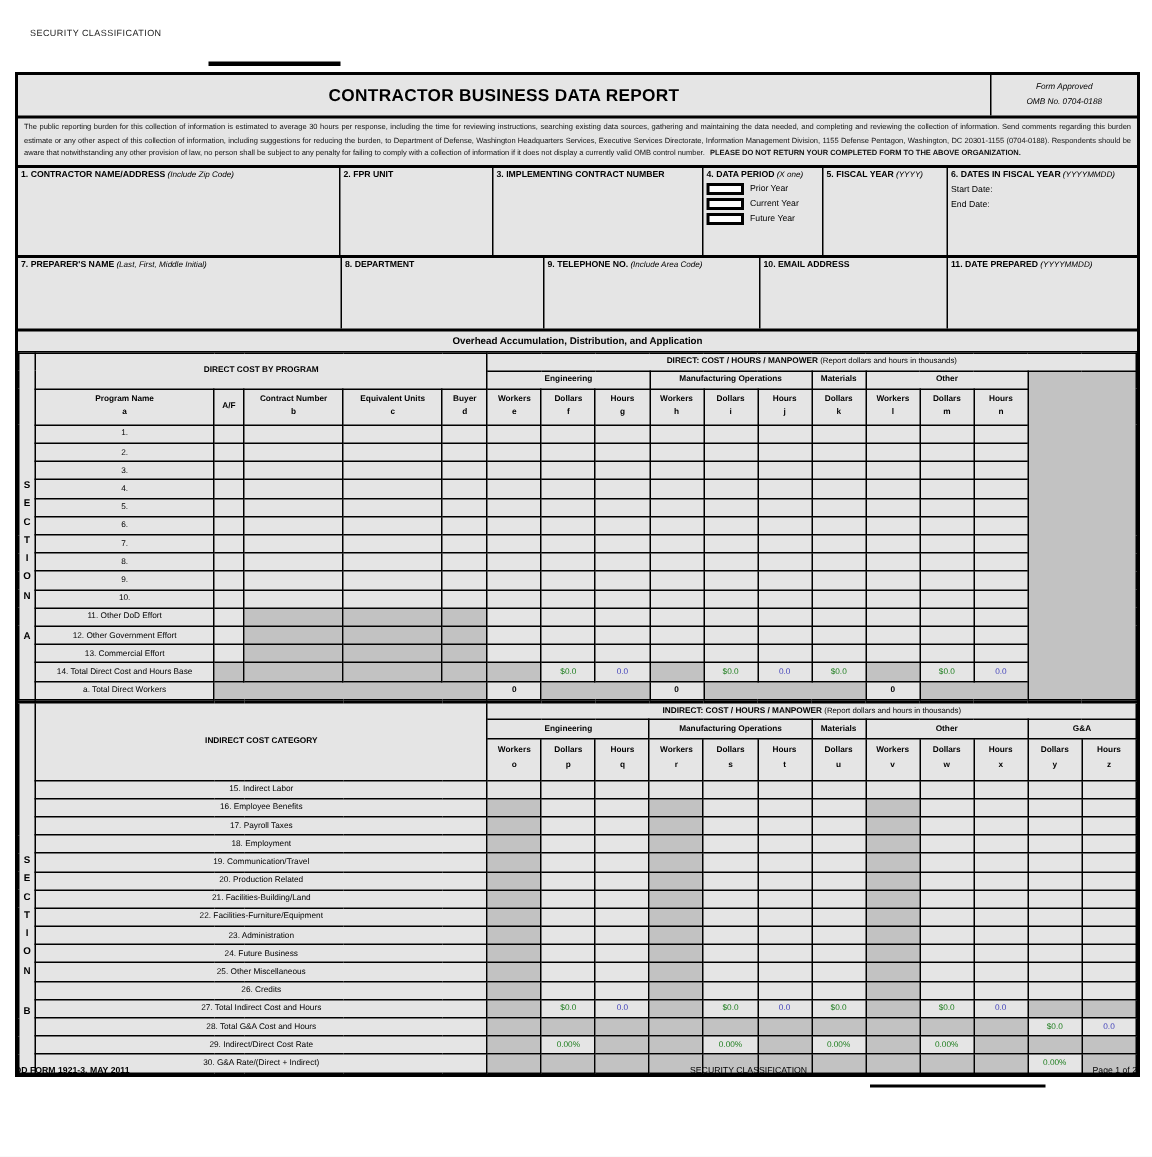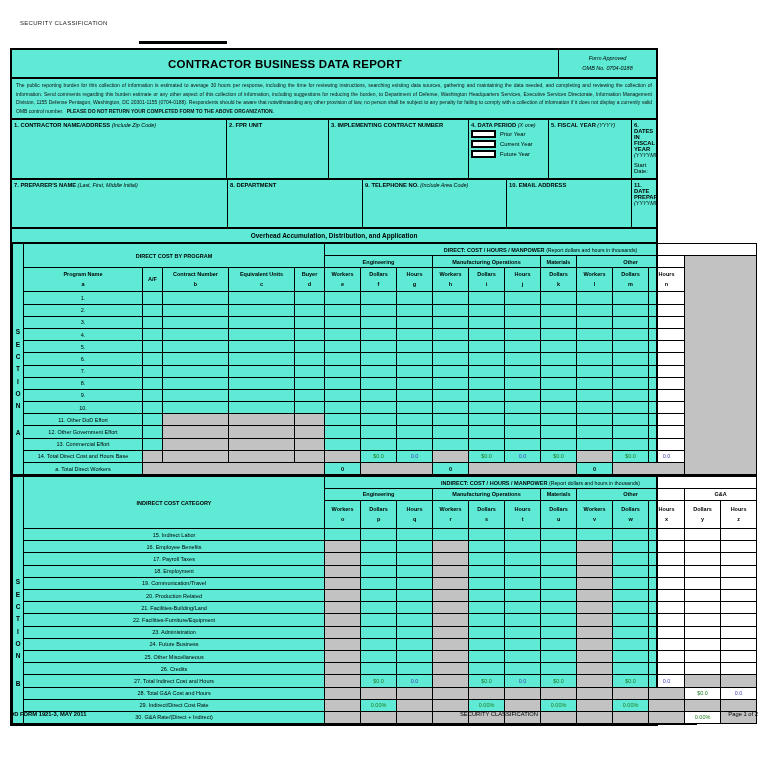--- a/index.html
+++ b/index.html
@@ -1,19 +1,19 @@
 <!DOCTYPE html>
 <html style="--gray: #c2c2c2; --green: #1d7d1d; --blue: #4444bb;"><head>
 <meta charset="utf-8">
 <style>
   html,body{margin:0;padding:0;background:#fff;font-family:"Liberation Sans",sans-serif;color:#000;}
   .page{position:relative;width:768px;height:771px;background:#fff;overflow:hidden;}
   .top-class{position:absolute;left:20px;top:20px;font-size:6px;letter-spacing:.3px;color:#222;}
   .top-line{position:absolute;left:139px;top:41px;width:88px;height:3px;background:#000;}
-  .form-box{position:absolute;left:10px;top:48px;width:648px;border:2px solid #000;box-sizing:border-box;background:#5eead4;}
+  .form-box{position:absolute;left:10px;top:48px;width:750px;border:2px solid #000;box-sizing:border-box;background:#e5e5e5;}
   .title-row{display:flex;border-bottom:2px solid #000;height:27px;}
   .title-main{flex:1;display:flex;align-items:center;justify-content:center;font-weight:bold;font-size:11.5px;letter-spacing:.2px;}
   .approved-cell{width:97px;border-left:1px solid #000;font-style:italic;font-size:5.5px;text-align:center;padding-top:4px;line-height:1.8;}
   .burden{font-size:5px;line-height:8.5px;padding:2px 4px 3px 4px;border-bottom:2px solid #000;text-align:justify;color:#111;}
   .burden b{margin-left:2px;}
   .fields-row{display:flex;border-bottom:2px solid #000;}
   .fr1{height:58px;}
   .fr2{height:47px;}
   .field{border-right:1px solid #000;box-sizing:border-box;padding:2px 2px;font-size:5.2px;overflow:hidden;}
   .field:last-child{border-right:none;flex:1;}

